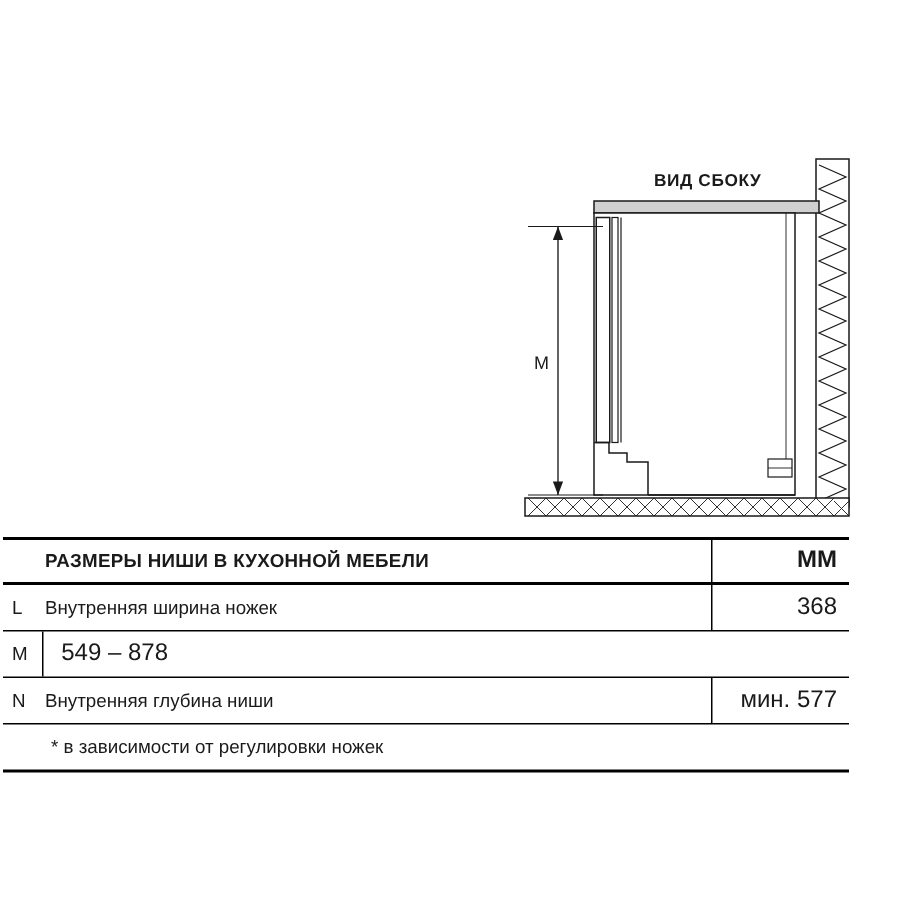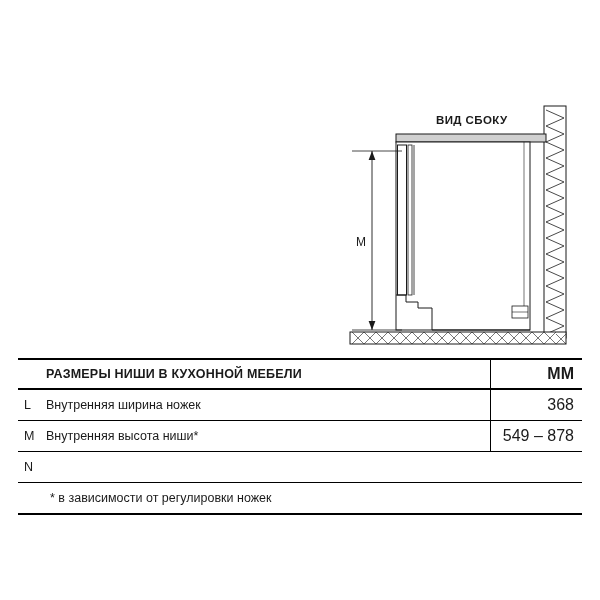--- a/index.html
+++ b/index.html
@@ -36,21 +36,21 @@
     font-family: "Liberation Sans", sans-serif;
     font-size: 11.5px;
     font-weight: bold;
     fill: #1a1a1a;
     letter-spacing: 0.4px;
   }
 
   
   #spec-table {
     position: absolute;
-    left: 18px;
+    left: 2px;
     top: 358px;
     width: 564px;
     border-collapse: collapse;
     font-size: 12.5px;
   }
   .row {
     display: flex;
     align-items: stretch;
     border-bottom: 1px solid #000;
   }
@@ -212,23 +212,24 @@
   </div>
 
   <div class="row r-b">
     <div class="cell-code">L</div>
     <div class="cell-desc">Внутренняя ширина ножек</div>
     <div class="cell-val">368</div>
   </div>
 
   <div class="row r-b">
     <div class="cell-code">M</div>
-    <div class="cell-desc">Внутренняя высота ниши*</div>
     <div class="cell-val">549 – 878</div>
   </div>
 
   <div class="row r-b">
     <div class="cell-code">N</div>
+    <div class="cell-desc">Внутренняя глубина ниши</div>
+    <div class="cell-val">мин. 577</div>
   </div>
 
   <div class="note-row">* в зависимости от регулировки ножек</div>
 
 </div>
 
 </body></html>

